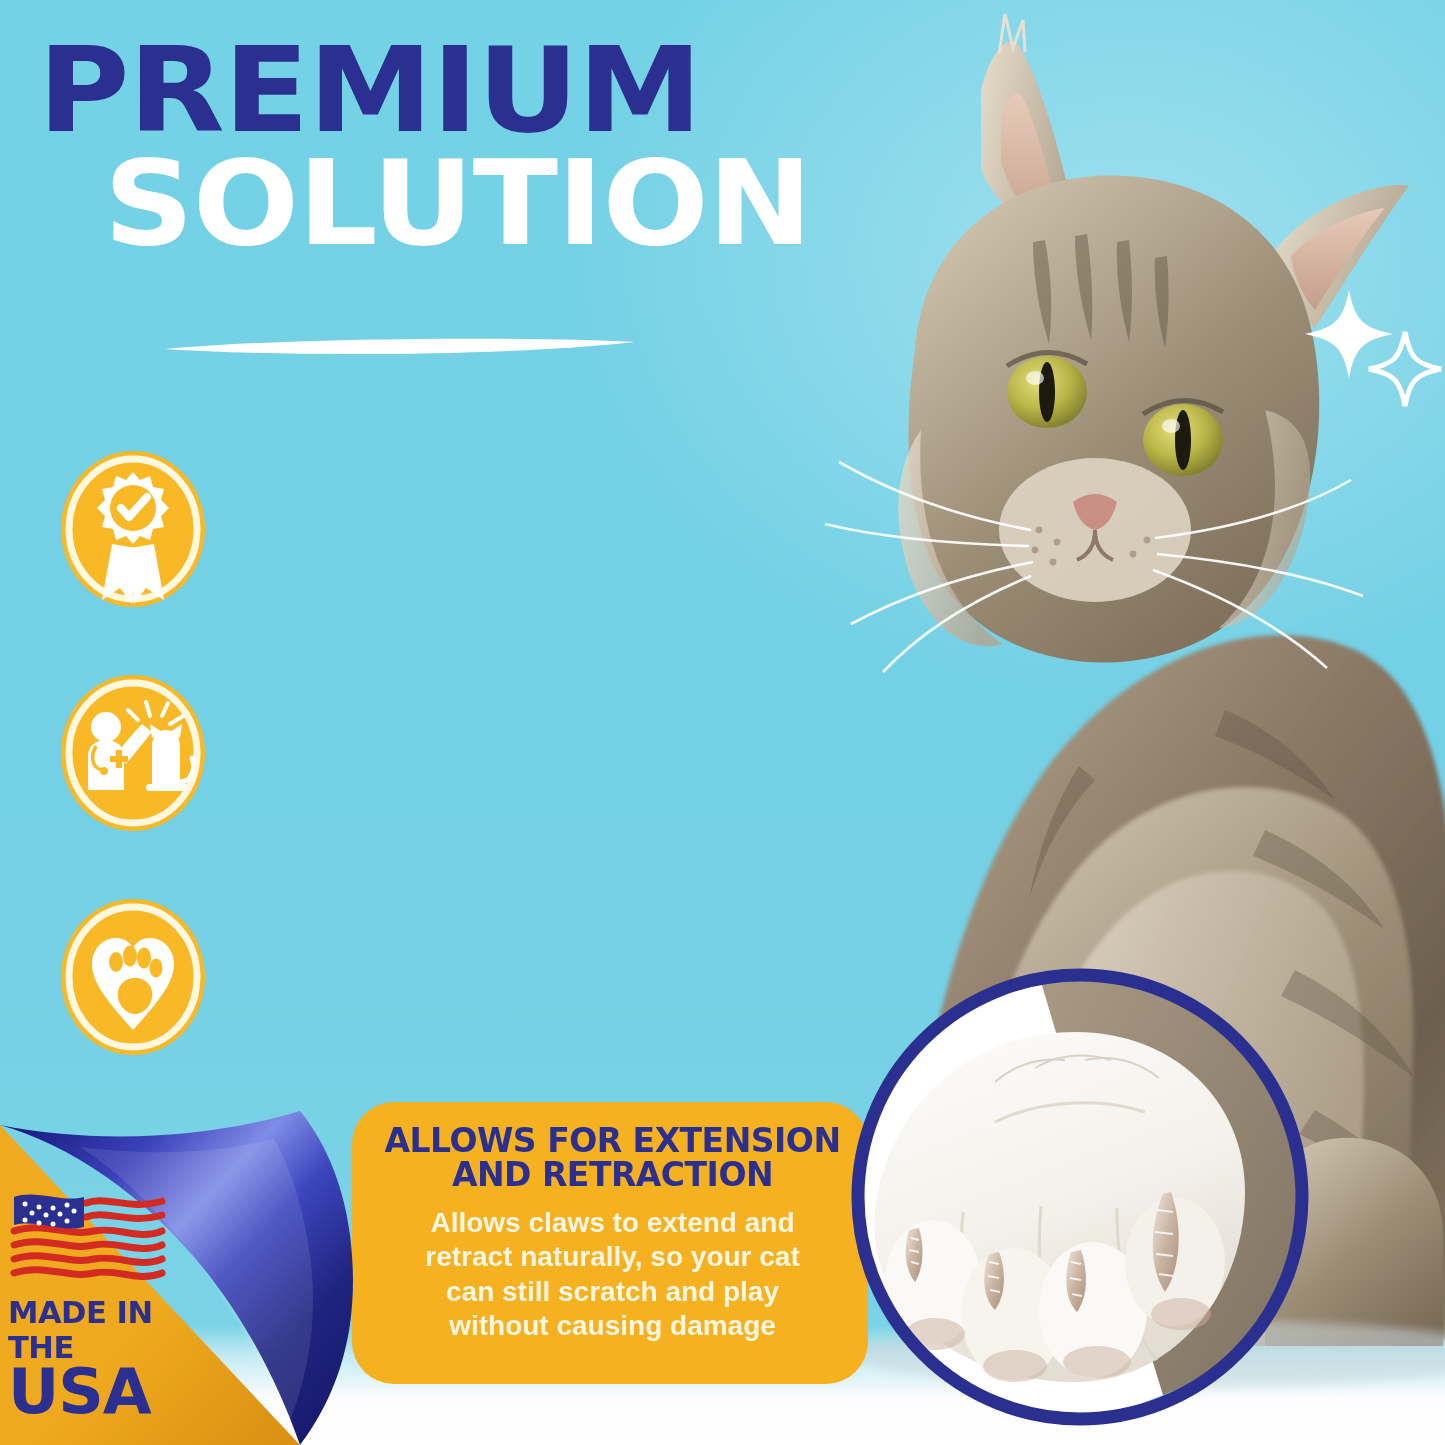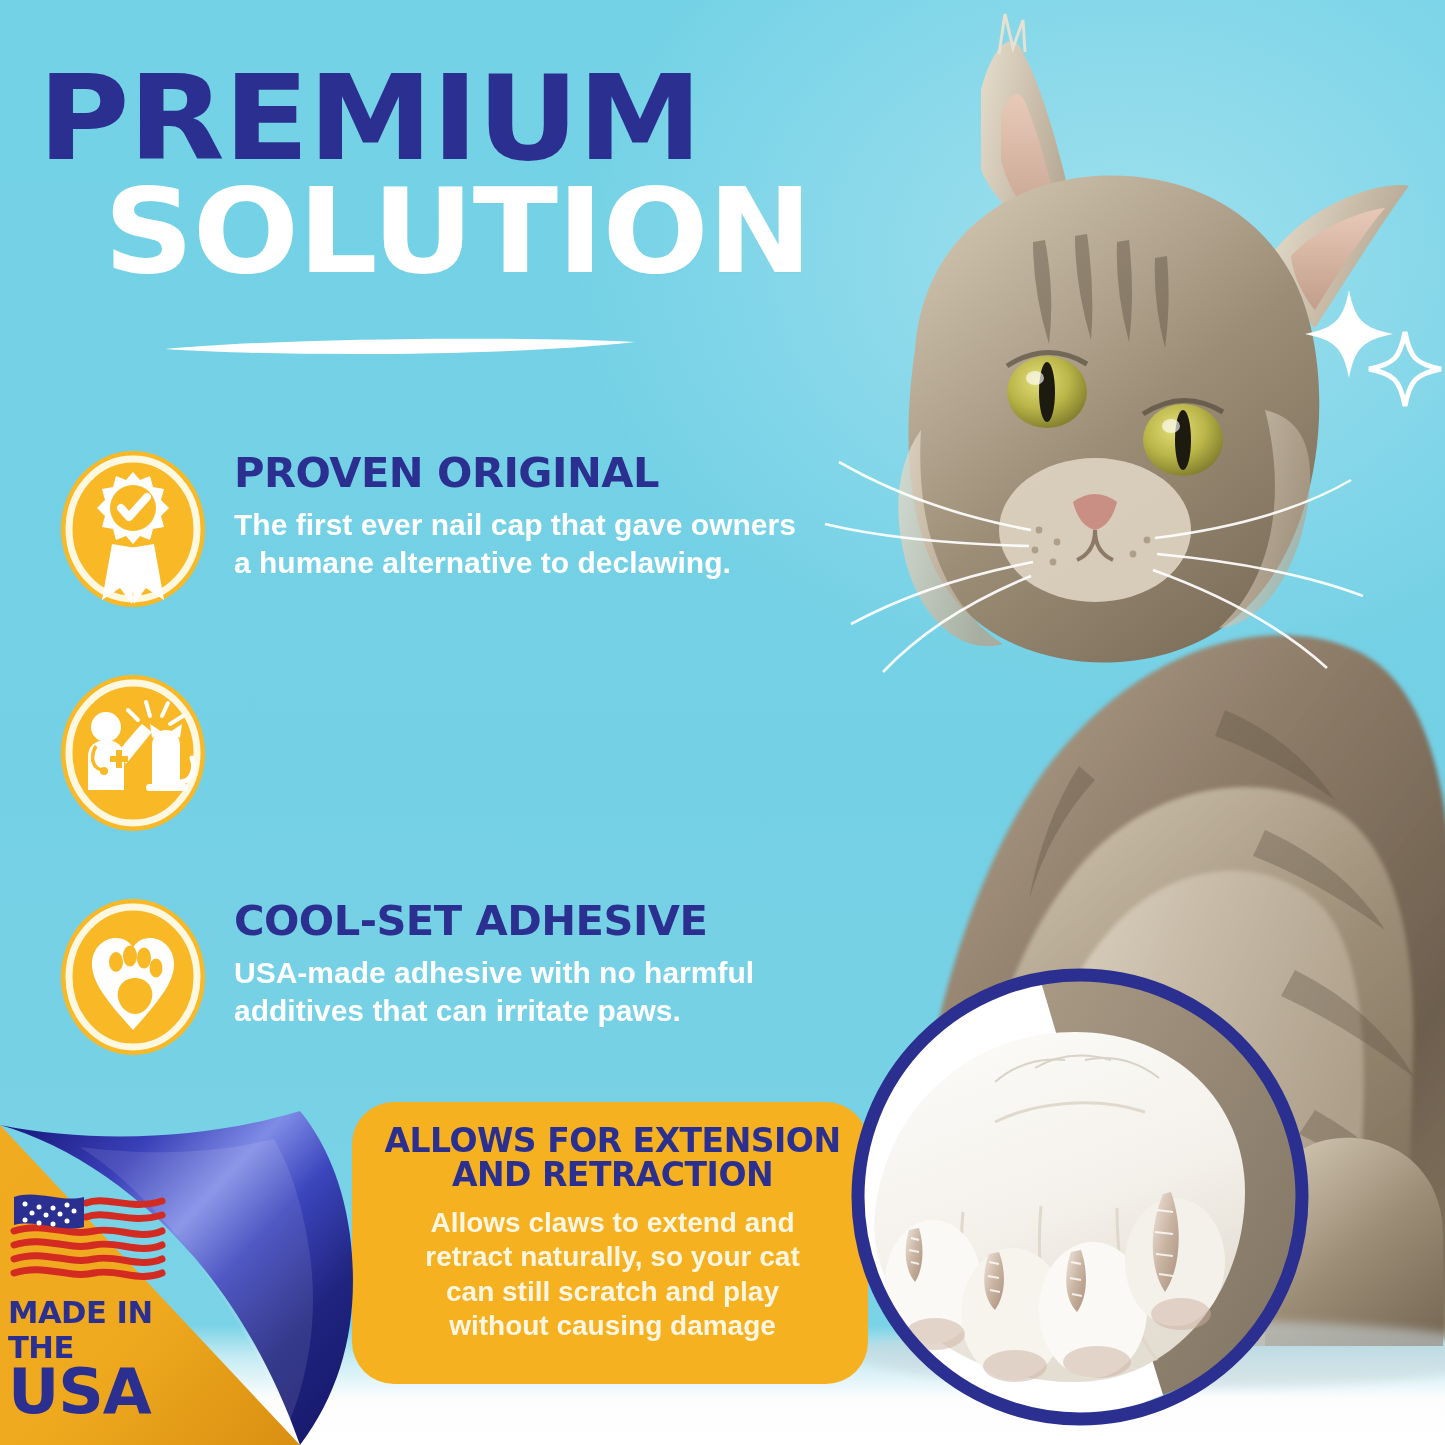--- a/index.html
+++ b/index.html
@@ -20,21 +20,21 @@
       linear-gradient(180deg,#74d2e6 0%,#74d0e5 55%,#7cd3e6 100%);
   }
   
   .bg-floor{
     position:absolute;left:0;bottom:0;width:100%;height:120px;
     background:linear-gradient(180deg,rgba(255,255,255,0) 0%,rgba(255,255,255,.55) 26%,#fdfdfd 62%,#ffffff 100%);
   }
 
   
   .headline{
-    position:absolute;left:38px;top:64px;width:790px;
+    position:absolute;left:38px;top:36px;width:790px;
     z-index:6;
   }
   .hl-line{
     font-family:"DejaVu Sans",sans-serif;
     font-weight:bold;
     letter-spacing:-1px;
     line-height:.92;
     margin:0;
     text-transform:uppercase;
   }
@@ -324,24 +324,20 @@
 
           <path d="M54 96 L44 152 L62 140 L74 156 L78 100 Z" fill="#ffffff"></path>
           <path d="M96 96 L106 152 L88 140 L76 156 L72 100 Z" fill="#ffffff"></path>
 
           <path d="M75 24 l7 8 l10 -4 l3 11 l11 2 l-3 11 l8 8 l-8 8 l3 11 l-11 2 l-3 11 l-10 -4 l-7 8
                    l-7 -8 l-10 4 l-3 -11 l-11 -2 l3 -11 l-8 -8 l8 -8 l-3 -11 l11 -2 l3 -11 l10 4 Z" fill="#ffffff"></path>
           <circle cx="75" cy="60" r="23" fill="#f9b825"></circle>
           <path d="M63 60 l8 9 l18 -20" stroke="#ffffff" stroke-width="8" fill="none" stroke-linecap="round" stroke-linejoin="round"></path>
         </svg>
       </div>
-      <div class="feature-text">
-        <div class="feature-title">PROVEN ORIGINAL</div>
-        <div class="feature-body">The first ever nail cap that gave owners a humane alternative to declawing.</div>
-      </div>
     </div>
 
     <div class="feature">
       <div class="feature-icon">
         <svg viewBox="0 0 150 162" width="150" height="162">
           <ellipse cx="75" cy="81" rx="72" ry="78" fill="#f9b825"></ellipse>
           <ellipse cx="75" cy="81" rx="64" ry="70" fill="none" stroke="#fff8e0" stroke-width="7"></ellipse>
 
           <circle cx="48" cy="55" r="15" fill="#ffffff"></circle>
 
@@ -378,24 +374,20 @@
           <path d="M75 134 C48 104 34 86 34 68 C34 52 46 42 58 42 C66 42 72 46 75 52
                    C78 46 84 42 92 42 C104 42 116 52 116 68 C116 86 102 104 75 134 Z" fill="#ffffff"></path>
 
           <ellipse cx="58" cy="66" rx="7" ry="10" fill="#f9b825"></ellipse>
           <ellipse cx="72" cy="60" rx="7" ry="10.5" fill="#f9b825"></ellipse>
           <ellipse cx="86" cy="62" rx="7" ry="10.5" fill="#f9b825"></ellipse>
           <ellipse cx="98" cy="72" rx="6.5" ry="9.5" fill="#f9b825"></ellipse>
           <path d="M77 82 C89 82 96 92 94 102 C92 112 84 118 77 118 C70 118 62 112 60 102
                    C58 92 65 82 77 82 Z" fill="#f9b825"></path>
         </svg>
-      </div>
-      <div class="feature-text">
-        <div class="feature-title">COOL-SET ADHESIVE</div>
-        <div class="feature-body">USA-made adhesive with no harmful additives that can irritate paws.</div>
       </div>
     </div>
 
   </div>
 
   <div class="paw-inset">
     <svg viewBox="0 0 470 470" width="470" height="470">
       <defs>
         <clipPath id="circClip">
             <circle cx="235" cy="235" r="222"></circle>

